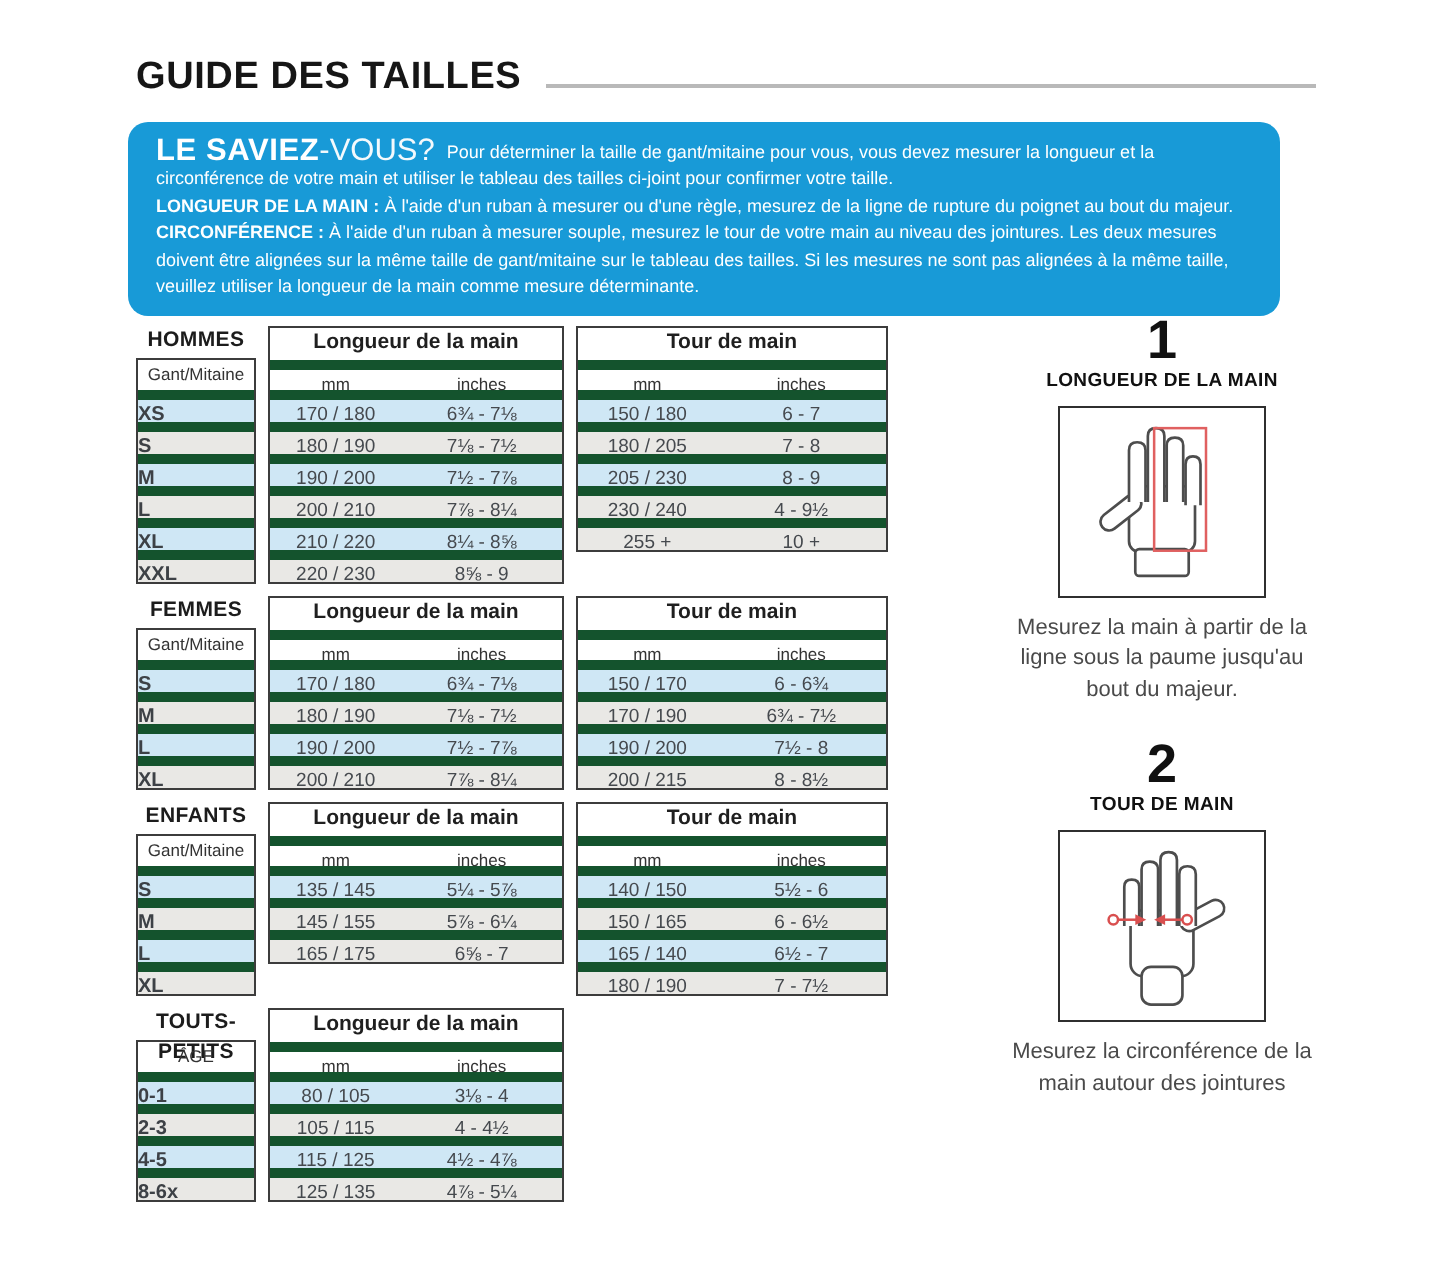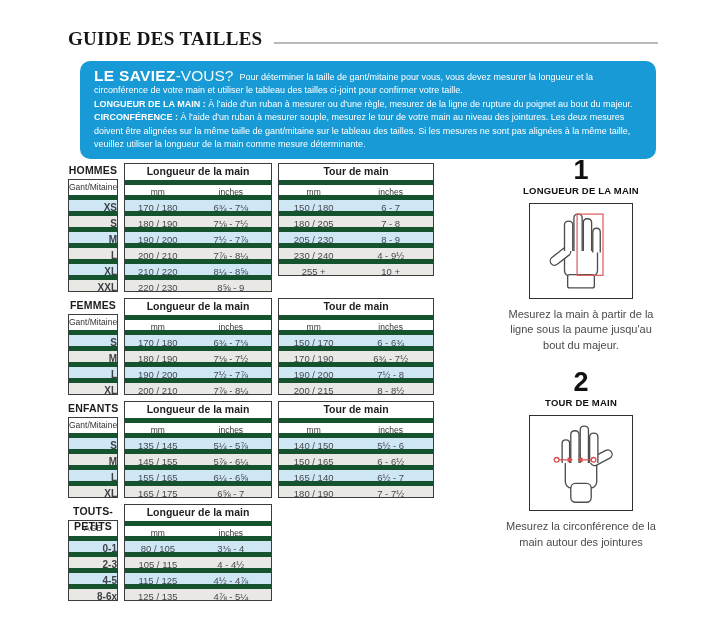--- a/index.html
+++ b/index.html
@@ -1,46 +1,46 @@
 <!DOCTYPE html>
 <html><head>
 <meta charset="utf-8">
 <style>
   html,body{margin:0;padding:0;background:#fff;}
   .page{position:relative;width:722px;height:641px;background:#fff;overflow:hidden;
         font-family:"Liberation Sans",sans-serif;-webkit-font-smoothing:antialiased;}
 
   
-  .header{position:absolute;left:68px;top:28px;width:590px;display:flex;align-items:center;font-family:Liberation Serif, serif;}
+  .header{position:absolute;left:68px;top:28px;width:590px;display:flex;align-items:center;}
   .page-title{font-size:19px;font-weight:bold;color:#161616;letter-spacing:.3px;white-space:nowrap;}
   .title-rule{flex:1;height:2px;background:#b9b9b9;margin-left:12px;margin-top:7px;}
 
   
-  .infobox{position:absolute;left:80px;top:61px;width:576px;box-sizing:border-box;
+  .infobox{position:absolute;left:64px;top:61px;width:576px;box-sizing:border-box;
            background:#189ad7;border-radius:10px;color:#fff;padding:8px 14px 8px 14px;
            font-size:9px;line-height:13.4px;}
   .infobox p{margin:0;}
   .hl-bold{font-size:15.5px;font-weight:bold;letter-spacing:.3px;vertical-align:-1px;}
   .hl-light{font-size:15.5px;font-weight:normal;margin-right:6px;vertical-align:-1px;opacity:.95;}
   .infobox strong{font-weight:bold;}
 
   
   .content{position:absolute;left:0;top:163px;width:722px;}
   .tables{margin-left:68px;width:400px;}
   .tsection{display:flex;gap:6px;margin-bottom:6px;}
-  .sizes-col{width:50px;flex:none;}
+  .sizes-col{width:60px;flex:none;}
   .block-col{width:148px;flex:none;}
   .tsection > .block-col:nth-child(3){width:156px;}
   .group-label{height:16px;line-height:15px;text-align:center;font-weight:bold;
                font-size:10.5px;color:#1c1c1c;letter-spacing:.2px;}
   .box{border:1px solid #3c3c3c;background:#fff;}
   .cell{box-sizing:border-box;}
   .box > .cell + .cell{border-top:5px solid #14532d;}
   .subhead{height:15px;line-height:14px;font-size:8.5px;color:#333;text-align:center;}
-  .size{height:16px;line-height:16px;font-size:10px;color:#3d4146;text-align:right;font-weight:bold;}
+  .size{height:16px;line-height:16px;font-size:10px;color:#3d4146;text-align:left;font-weight:bold;}
   .btitle{height:16px;line-height:15px;font-size:10.5px;color:#1f1f1f;text-align:center;font-weight:bold;}
   .brow{display:flex;height:16px;line-height:16px;}
   .brow span{display:block;text-align:center;font-size:9.5px;color:#45494e;}
   .brow span:first-child{width:45%;}
   .brow span:last-child{width:55%;}
   .brow.bhead{height:15px;line-height:14px;}
   .brow.bhead span{font-size:8.5px;color:#333;}
   .s0{background:#cfe7f5;}
   .s1{background:#e9e8e5;}
 
@@ -227,24 +227,20 @@
                 <span>mm</span>
                 <span>inches</span>
               </div>
               <div class="cell brow s0">
                 <span>135 / 145</span>
                 <span>5¼ - 5⅞</span>
               </div>
               <div class="cell brow s1">
                 <span>145 / 155</span>
                 <span>5⅞ - 6¼</span>
-              </div>
-              <div class="cell brow s0">
-                <span>155 / 165</span>
-                <span>6¼ - 6⅝</span>
               </div>
               <div class="cell brow s1">
                 <span>165 / 175</span>
                 <span>6⅝ - 7</span>
               </div>
             </div>
           </div>
           <div class="block-col">
             <div class="box">
               <div class="cell btitle">Tour de main</div>

